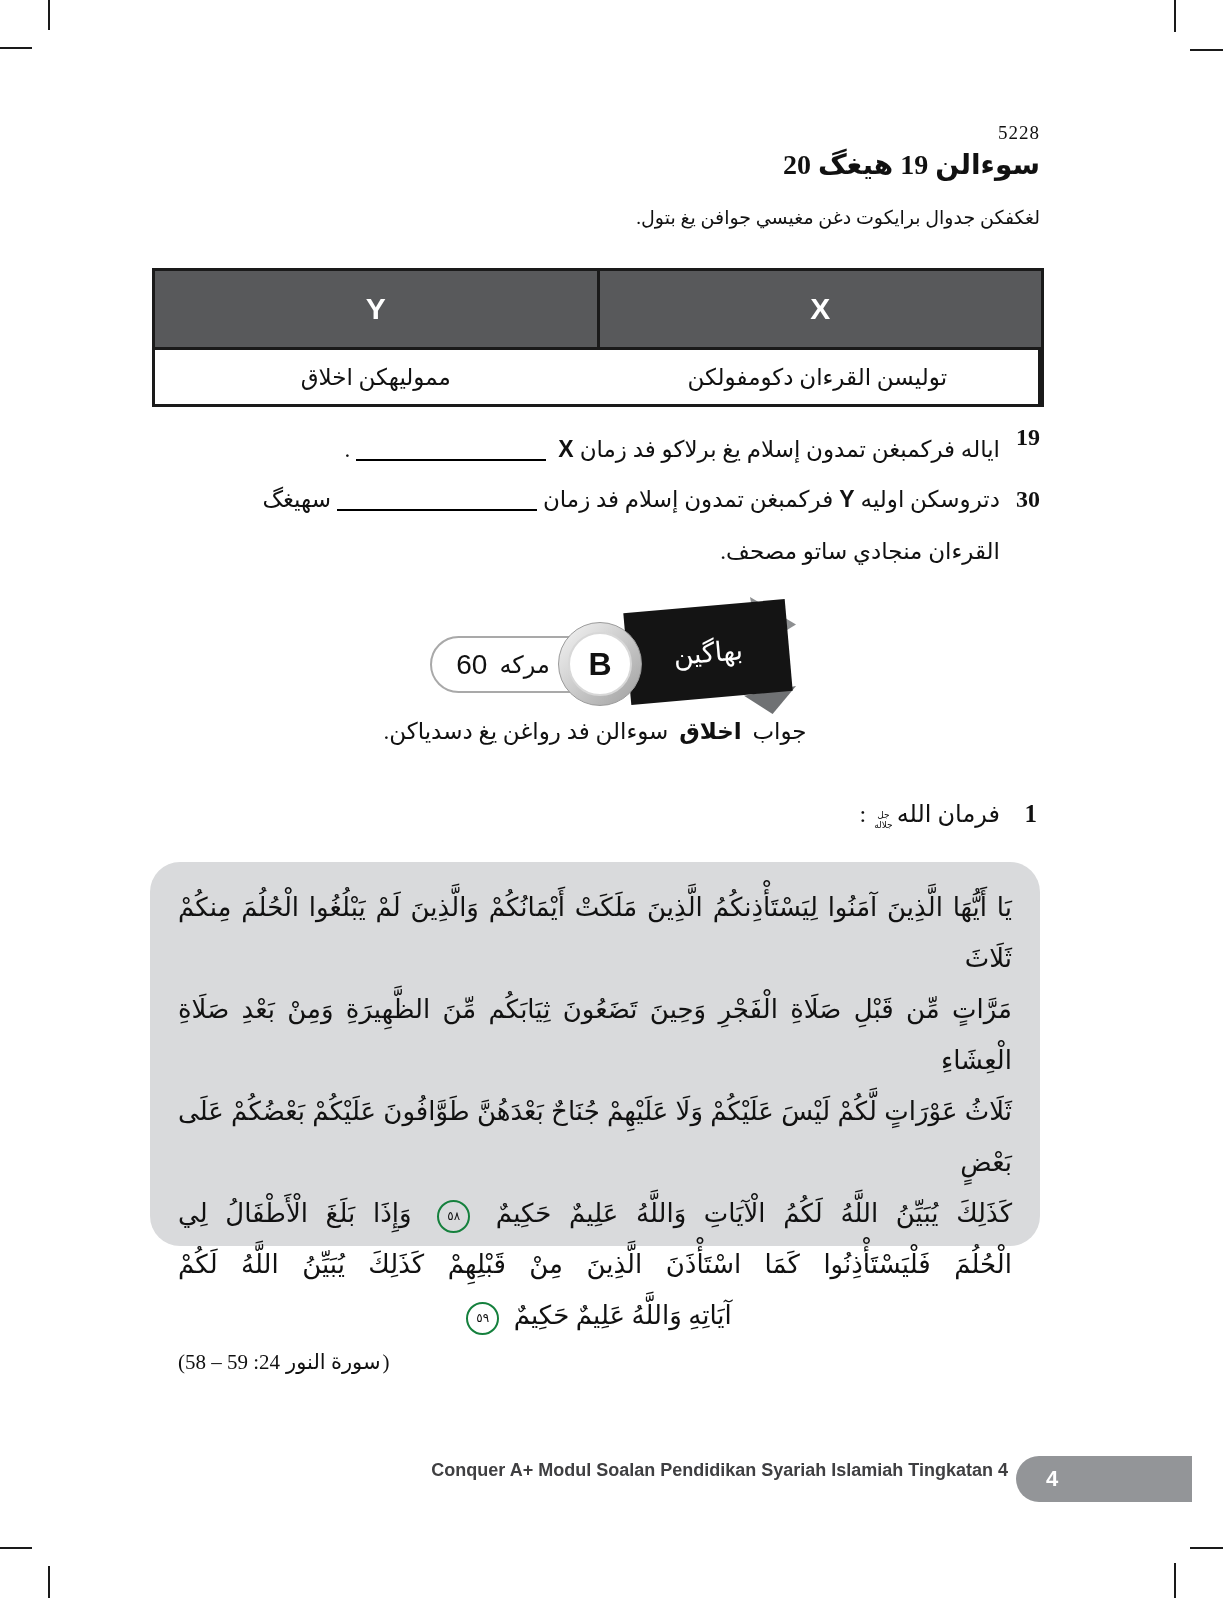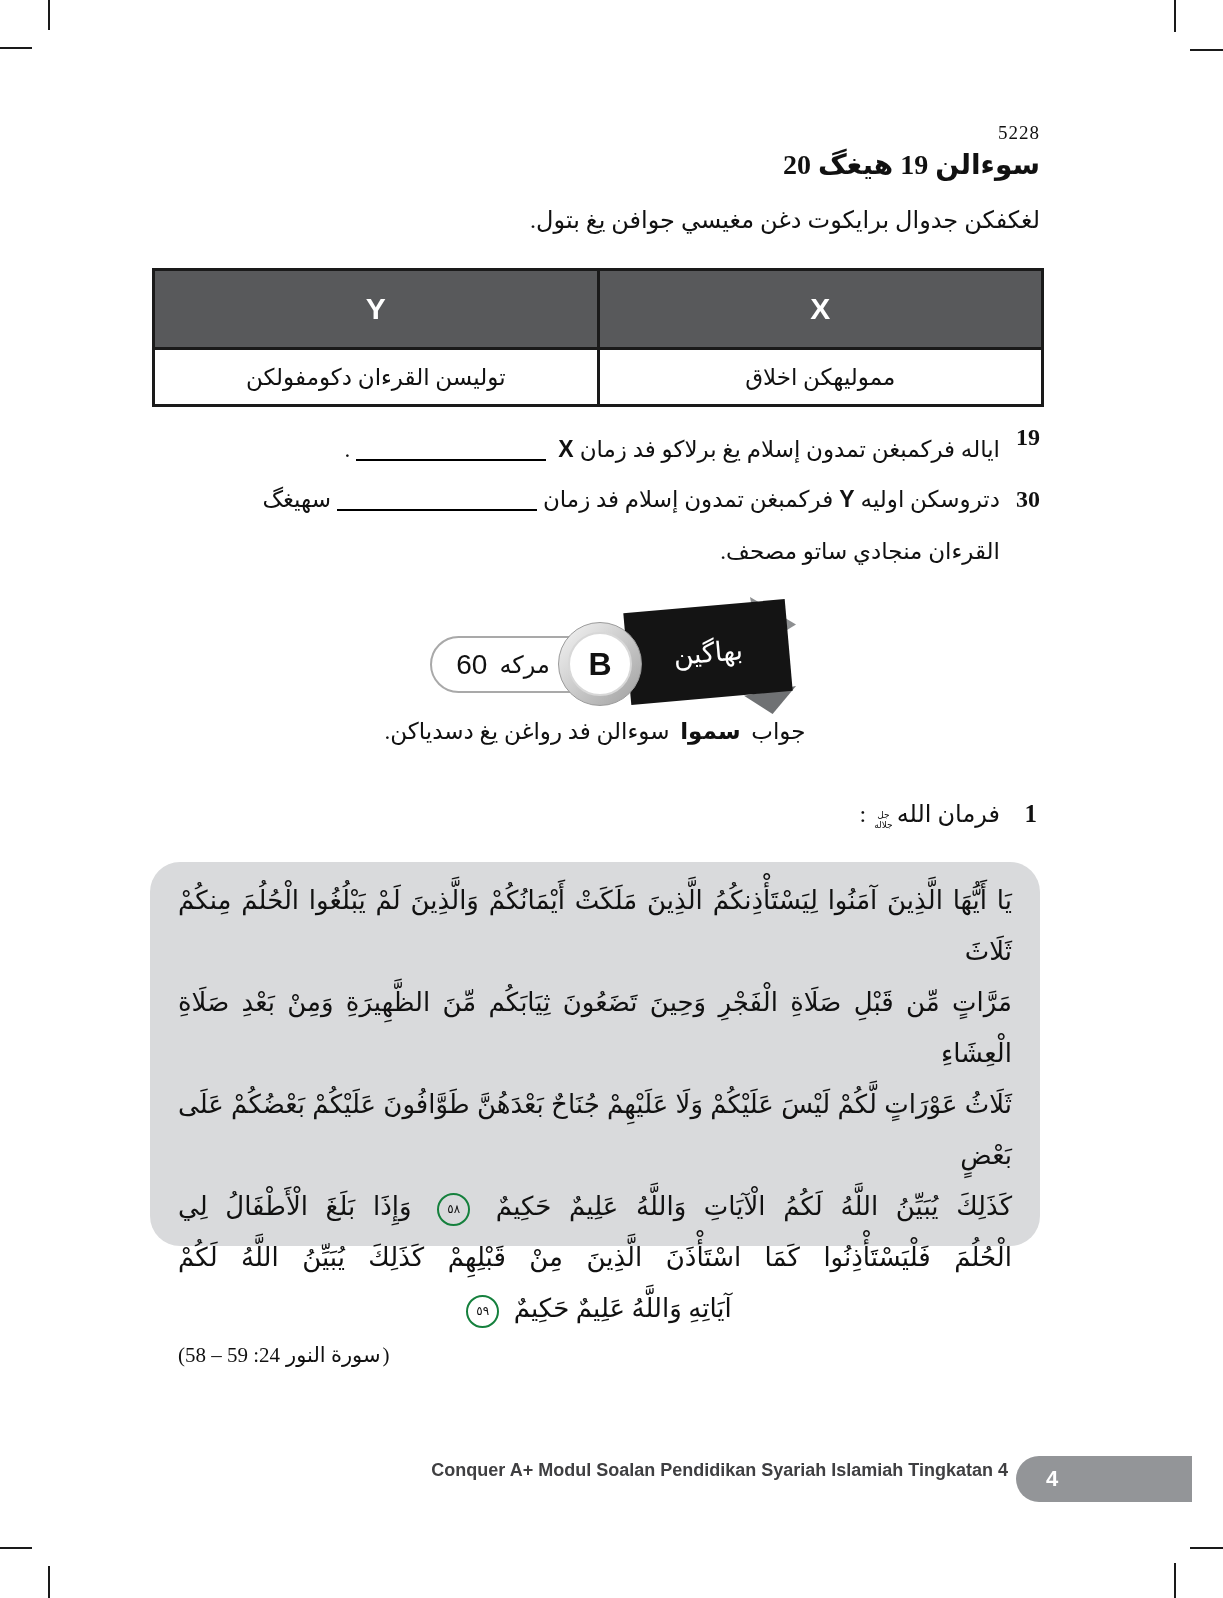--- a/index.html
+++ b/index.html
@@ -9,21 +9,21 @@
   }
   .abs{position:absolute;}
   .ar{font-family:"Liberation Serif","DejaVu Sans",serif;direction:rtl;unicode-bidi:embed;}
 
   
   .crop{position:absolute;background:#1a1a1a;}
 
   
   .code-number{top:122px;right:183px;font-size:19px;letter-spacing:1px;}
   .page-title{top:148px;right:183px;font-size:28px;font-weight:bold;white-space:nowrap;}
-  .instruction{top:206px;right:183px;font-size:24px;white-space:nowrap;}
+  .instruction{top:206px;right:183px;font-size:19px;white-space:nowrap;}
 
   
   .jtable{left:152px;top:268px;width:886px;border:3px solid #1a1a1a;}
   .jtable .hrow{display:flex;height:76px;background:#58595b;border-bottom:3px solid #1a1a1a;}
   .jtable .brow{display:flex;height:54px;background:#fff;}
   .jtable .cell{flex:1;display:flex;align-items:center;justify-content:center;}
   .jtable .cell.first{border-right:3px solid #1a1a1a;}
   .hletter{color:#fff;font-size:30px;font-weight:bold;font-family:"Liberation Sans","DejaVu Sans",sans-serif;}
   .bcell{font-size:23px;}
 
@@ -59,21 +59,21 @@
 
   
   .item-num{right:186px;top:800px;font-size:25px;font-weight:bold;}
   .firman{right:223px;top:800px;font-size:24px;direction:rtl;white-space:nowrap;}
   .honorific{display:inline-block;vertical-align:-6px;margin:0 4px;text-align:center;}
   .honorific span{display:block;font-size:9px;line-height:10px;font-family:"DejaVu Sans",sans-serif;}
   .colon{margin:0 4px;}
 
   
   .quran-box{left:150px;top:862px;width:890px;height:384px;background:#d9dadc;border-radius:30px;
-        box-sizing:border-box;padding:13px 28px 0 28px;}
+        box-sizing:border-box;padding:20px 28px 0 28px;}
   .vline{direction:rtl;font-size:26px;line-height:51px;text-align:justify;text-align-last:justify;
         font-family:"Liberation Serif","DejaVu Sans",serif;white-space:normal;}
   .vline.center{text-align:center;text-align-last:center;}
   .ayah-marker{display:inline-flex;width:29px;height:29px;border:2px solid #15803d;border-radius:50%;
         align-items:center;justify-content:center;font-size:12px;line-height:12px;vertical-align:middle;
         margin:0 8px;background:transparent;}
   .vref{direction:ltr;text-align:left;font-size:21px;margin-top:9px;}
   .vref .surah{direction:rtl;unicode-bidi:embed;margin:0 2px 0 6px;}
 
   
@@ -103,25 +103,25 @@
 <div class="abs jtable">
   <div class="hrow">
     <div class="cell first">
       <span class="hletter">Y</span>
     </div>
     <div class="cell">
       <span class="hletter">X</span>
     </div>
   </div>
   <div class="brow">
+    <div class="cell">
+      <span class="bcell ar">مموليهكن اخلاق</span>
+    </div>
     <div class="cell first">
       <span class="bcell ar">توليسن القرءان دكومفولكن</span>
-    </div>
-    <div class="cell">
-      <span class="bcell ar">مموليهكن اخلاق</span>
     </div>
   </div>
 </div>
 
 <div class="abs qnum" style="top:424px;">19</div>
 <div class="abs qline" style="top:436px;">
   <span class="qvar">X</span><span class="ar">اياله فركمبغن تمدون إسلام يغ برلاكو فد زمان</span><span class="blank" style="width:190px;"></span><span class="ar">.</span>
 </div>
 
 <div class="abs qnum" style="top:486px;">30</div>
@@ -140,21 +140,21 @@
   <span class="flabel ar">بهاگين</span>
 </div>
 <div class="abs bcircle-outer">
   <div class="bcircle-inner">
     <span class="bletter">B</span>
   </div>
 </div>
 
 <div class="abs note">
   <span class="ar">جواب</span>
-  <span class="ar bold">سموا</span>
+  <span class="ar bold">اخلاق</span>
   <span class="ar">سوءالن فد رواغن يغ دسدياكن.</span>
 </div>
 
 <div class="abs item-num">1</div>
 <div class="abs firman">
   <span class="ar">فرمان الله</span><span class="honorific"><span>جل</span><span>جلاله</span></span><span class="colon">:</span>
 </div>
 
 <div class="abs quran-box">
   <div class="vline">يَا أَيُّهَا الَّذِينَ آمَنُوا لِيَسْتَأْذِنكُمُ الَّذِينَ مَلَكَتْ أَيْمَانُكُمْ وَالَّذِينَ لَمْ يَبْلُغُوا الْحُلُمَ مِنكُمْ ثَلَاثَ</div>

